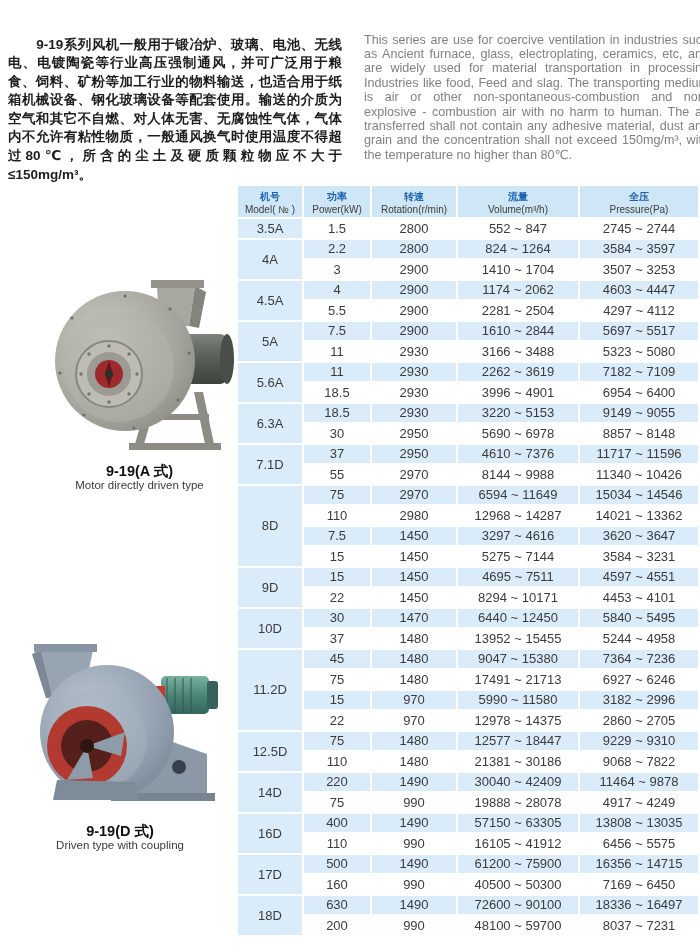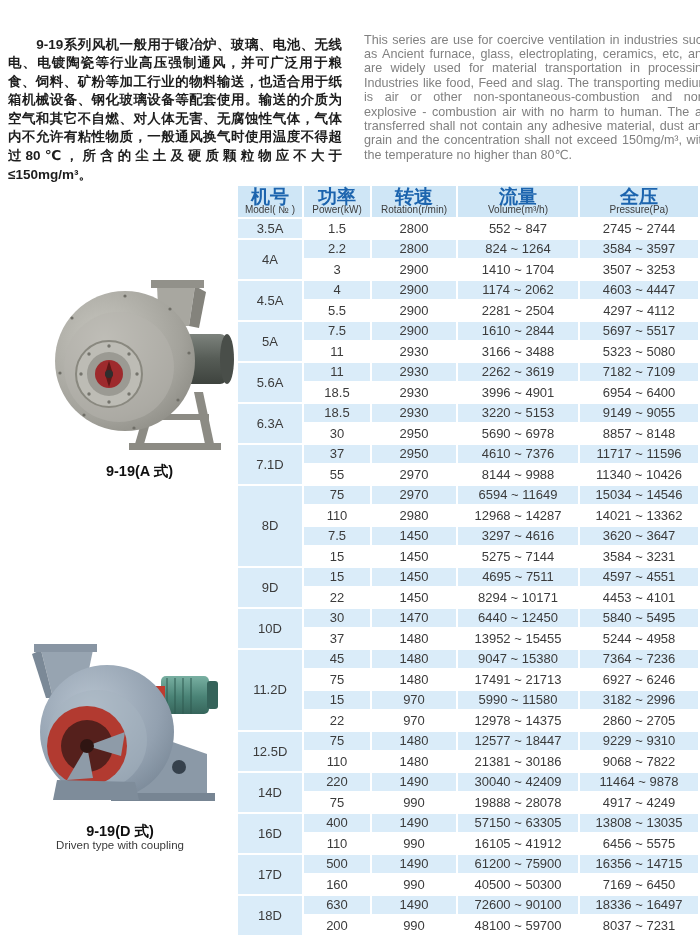--- a/index.html
+++ b/index.html
@@ -24,21 +24,21 @@
   .product-d{left:9px;top:640px;width:222px;}
   .caption-model{font-weight:bold;font-size:14.5px;color:#101010;line-height:16px;margin-top:1px;}
   .caption-type{font-size:11.5px;color:#3a3a3a;line-height:13px;}
   
   table.spec{
     position:absolute;left:236px;top:184px;width:464px;
     border-collapse:separate;border-spacing:2px;table-layout:fixed;
   }
   table.spec th,table.spec td{padding:0;text-align:center;vertical-align:middle;}
   table.spec th{background:var(--header_bg,#cfe6f6);height:31px;font-weight:normal;}
-  .th-zh{font-size:19px;font-weight:bold;color:var(--header_text,#1c64ae);line-height:15px;}
+  .th-zh{font-size:10px;font-weight:bold;color:var(--header_text,#1c64ae);line-height:15px;}
   .th-en{font-size:10px;color:#3c3c3c;line-height:11px;}
   table.spec td{
     height:18.5px;font-size:13px;color:var(--body_text,#3b3b3b);
     background:#ffffff;white-space:nowrap;
   }
   tr.row-blue td{background:var(--row_blue,#daecf9);}
   table.spec td.model-cell{background:var(--row_blue,#daecf9) !important;font-size:13px;text-align:center;}
 </style>
 </head>
 <body>
@@ -101,20 +101,21 @@
         <circle cx="44" cy="98" r="1.7"></circle>
           <circle cx="52" cy="78" r="1.7"></circle>
       </g>
       <circle cx="72" cy="98" r="22" fill="#9b9a93"></circle>
       <circle cx="72" cy="98" r="14" fill="#9e2a2d"></circle>
       <path d="M72 85 L76 98 L72 111 L68 98 Z" fill="#5f1717"></path>
       <circle cx="72" cy="98" r="4" fill="#2e2e2e"></circle>
     </svg>
     <figcaption>
       <div class="caption-model">9-19(A 式)</div>
+      <div class="caption-type">Motor directly driven type</div>
     </figcaption>
   </figure>
 
   <figure class="product product-d" style="margin:0;">
     <svg width="222" height="178" viewBox="0 0 222 178">
       <defs>
         <radialGradient id="gD" cx="38%" cy="32%" r="85%">
           <stop offset="0%" stop-color="#b7c3cf"></stop>
           <stop offset="60%" stop-color="#93a1b0"></stop>
           <stop offset="100%" stop-color="#71808f"></stop>

